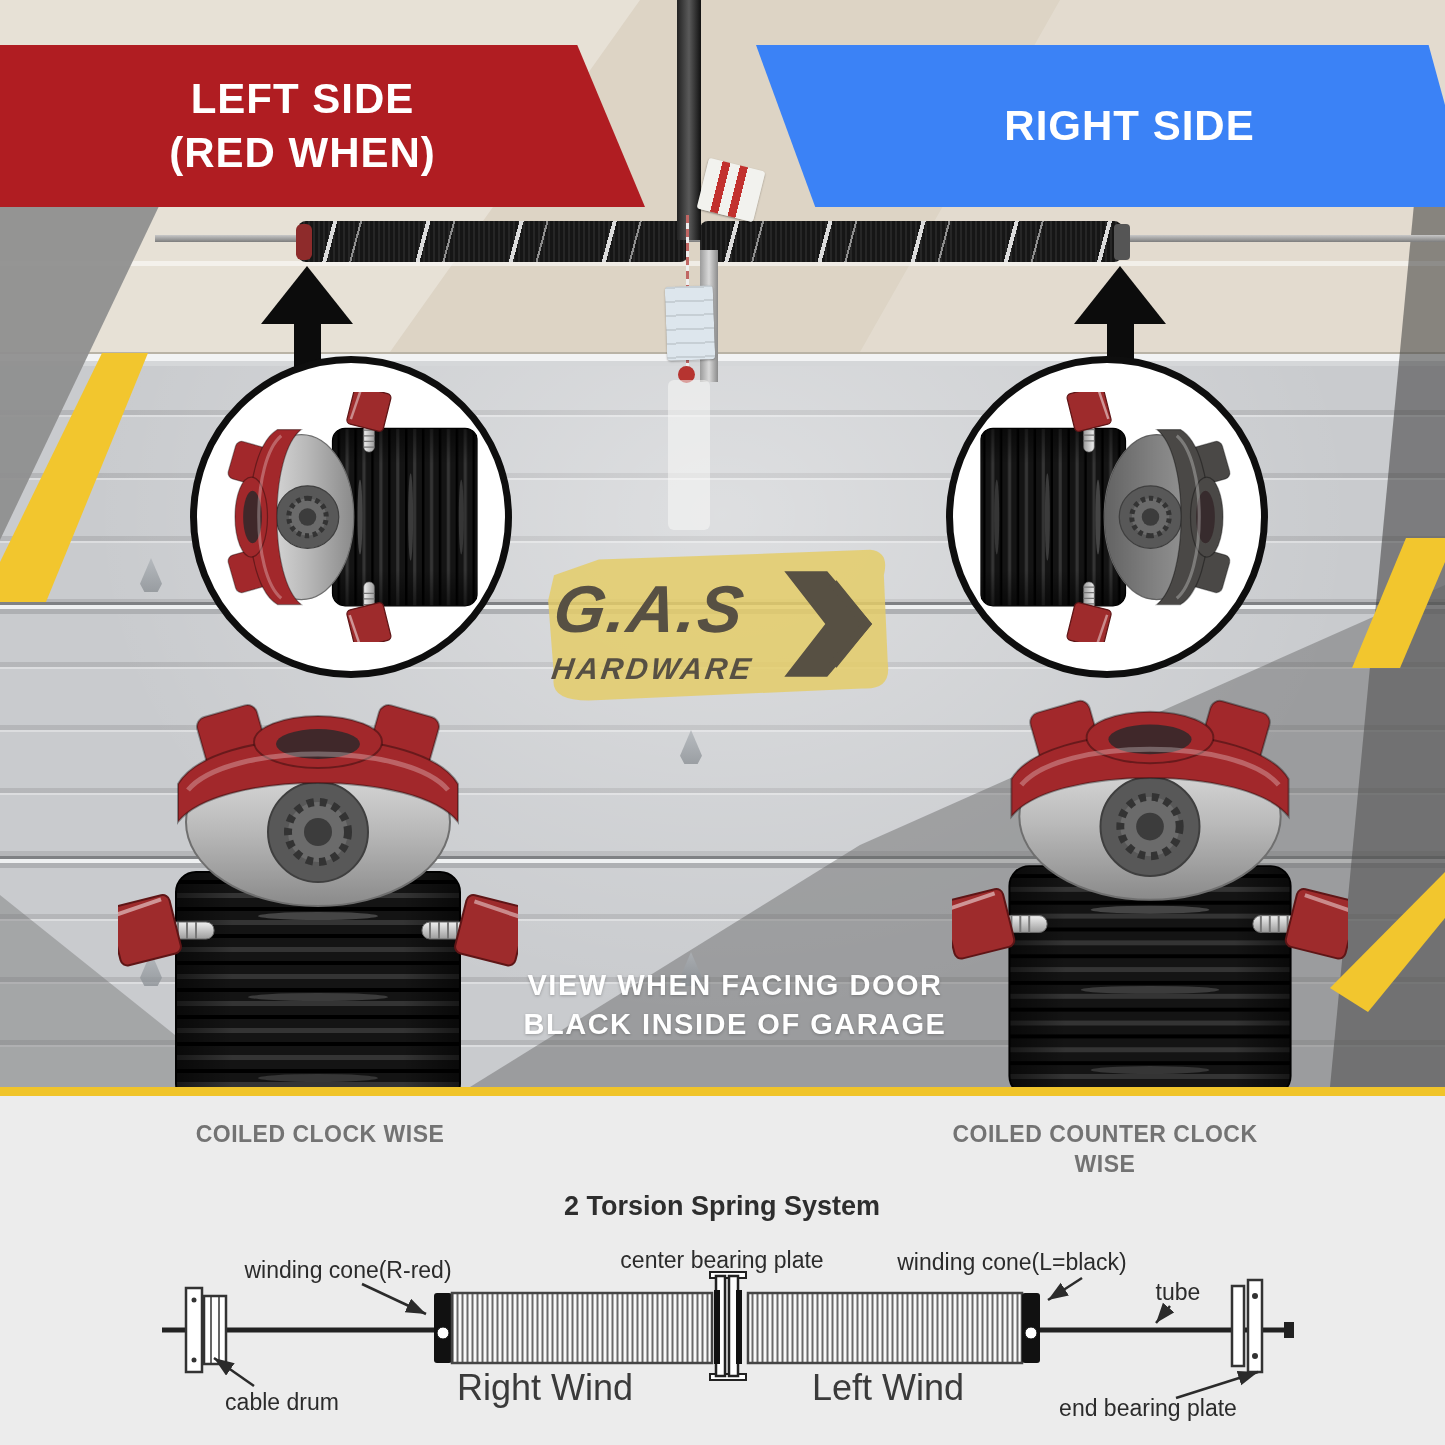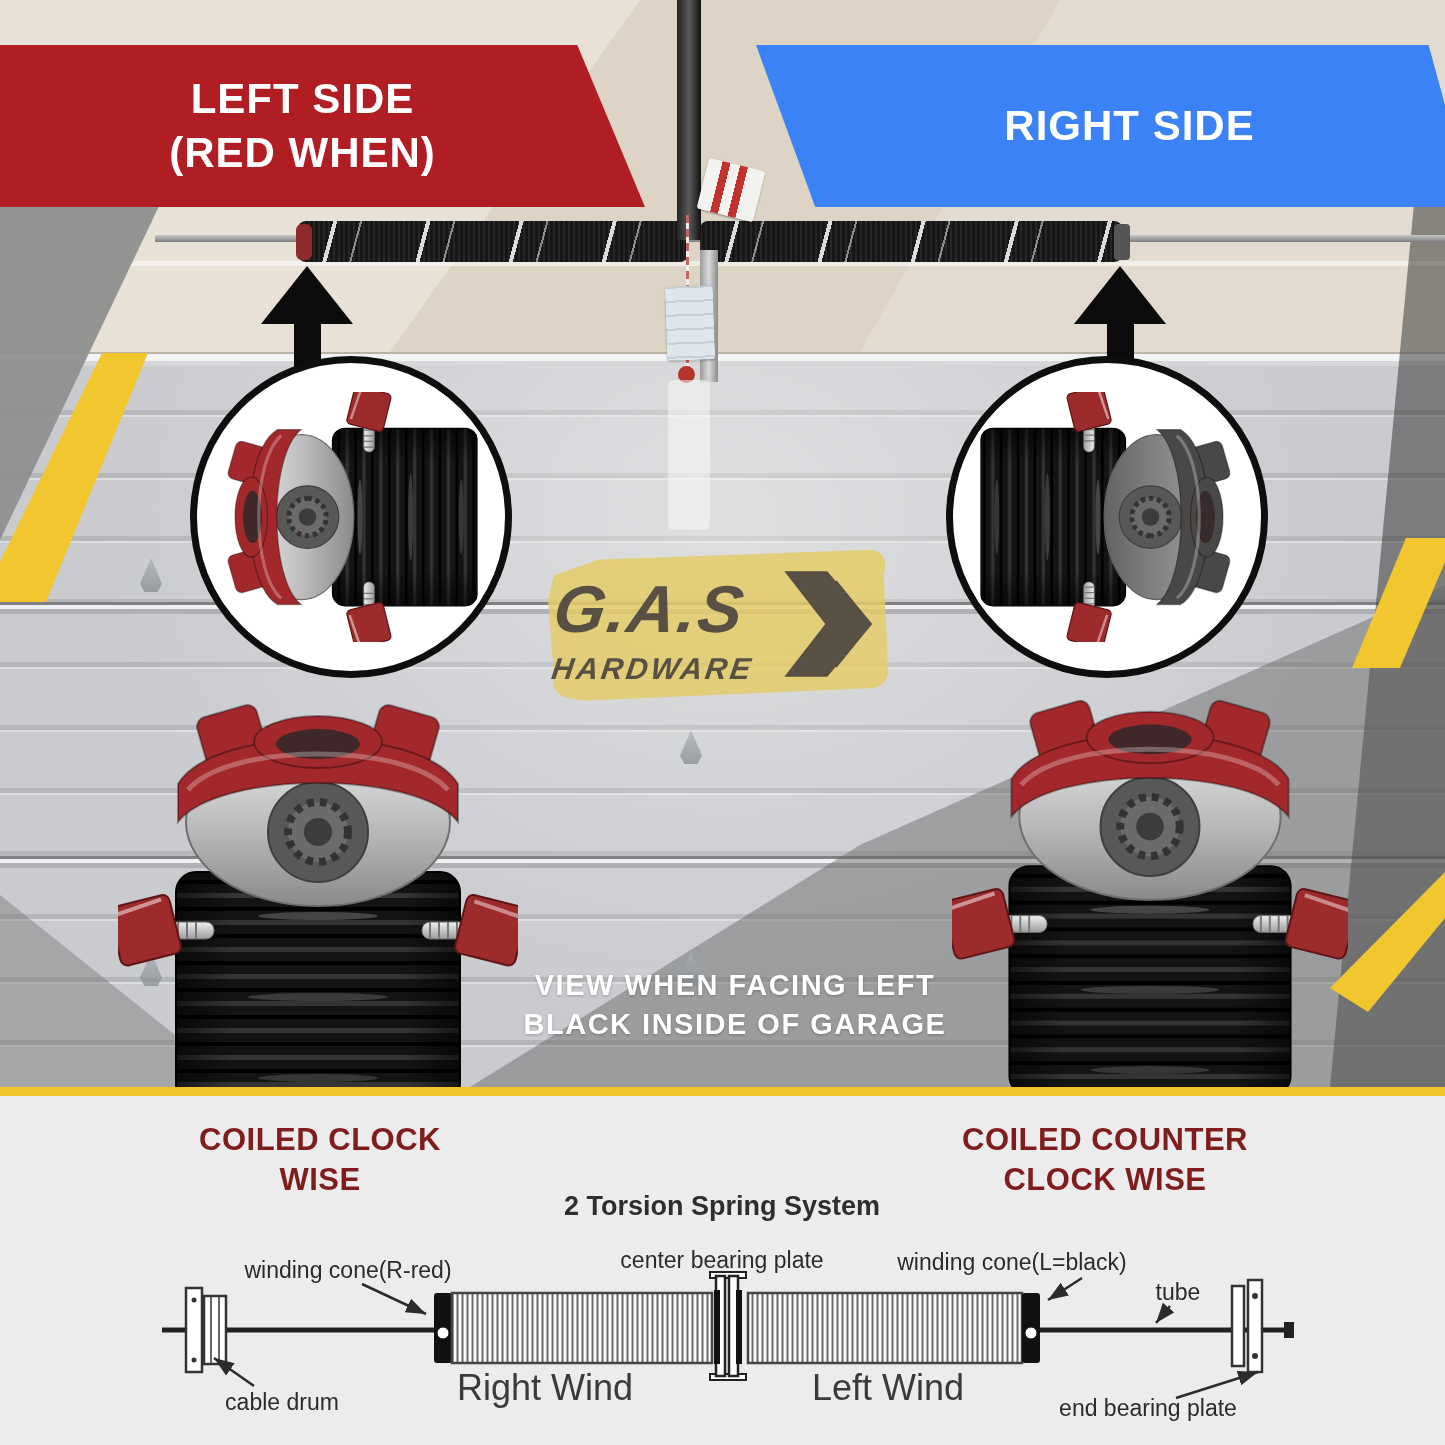--- a/index.html
+++ b/index.html
@@ -70,21 +70,21 @@
   .logo-gas{font-size:68px;font-weight:900;font-style:italic;fill:#575043;letter-spacing:2px;}
   .logo-hw{font-size:31px;font-weight:900;font-style:italic;fill:#575043;letter-spacing:3px;}
 
   
   .caption{left:455px;top:966px;width:560px;text-align:center;color:#fff;font-weight:800;
     font-size:29px;line-height:1.35;letter-spacing:1.5px;text-shadow:0 1px 3px rgba(0,0,0,.25);}
 
   
   .divider{left:0;top:1087px;width:1445px;height:9px;background:#f0c42a;}
   .bottom{left:0;top:1096px;width:1445px;height:349px;background:#ececec;}
-  .heading{position:absolute;text-align:center;font-weight:800;font-size:31px;line-height:1.3;color:#7f1d1d;letter-spacing:.5px;}
+  .heading{position:absolute;text-align:center;font-weight:800;font-size:23px;line-height:1.3;color:#737373;letter-spacing:.5px;}
   .heading-l{left:170px;top:24px;width:300px;}
   .heading-r{left:920px;top:24px;width:370px;}
   .diagram{position:absolute;left:0;top:82px;}
   .dtitle{font-size:27px;font-weight:bold;fill:#2e2e2e;}
   .dlabel{font-size:23px;fill:#2b2b2b;}
   .dwind{font-size:36px;fill:#3a3a3a;}
   .dline{stroke:#2b2b2b;stroke-width:2.5;fill:none;}
   text{font-family:"Liberation Sans",sans-serif;}
 </style>
 </head>
@@ -232,21 +232,21 @@
   </div>
 
   <svg class="abs" style="left:118px;top:664px" width="400" height="440" viewBox="0 0 400 440">
       <use href="#spring-unit"></use>
     </svg>
   <svg class="abs" style="left:952px;top:660px" width="396" height="436" viewBox="0 0 400 440" style2="">
       <use href="#spring-unit"></use>
     </svg>
 
   <div class="abs caption">
-    <div>VIEW WHEN FACING LEFT</div>
+    <div>VIEW WHEN FACING DOOR</div>
     <div>BLACK INSIDE OF GARAGE</div>
   </div>
 
   <div class="abs divider"></div>
   <div class="abs bottom">
     <div class="heading heading-l">COILED CLOCK WISE</div>
     <div class="heading heading-r">COILED COUNTER CLOCK WISE</div>
 
     <svg class="diagram" width="1445" height="267" viewBox="0 0 1445 267">
       <text x="722" y="37" text-anchor="middle" class="dtitle">2 Torsion Spring System</text>

